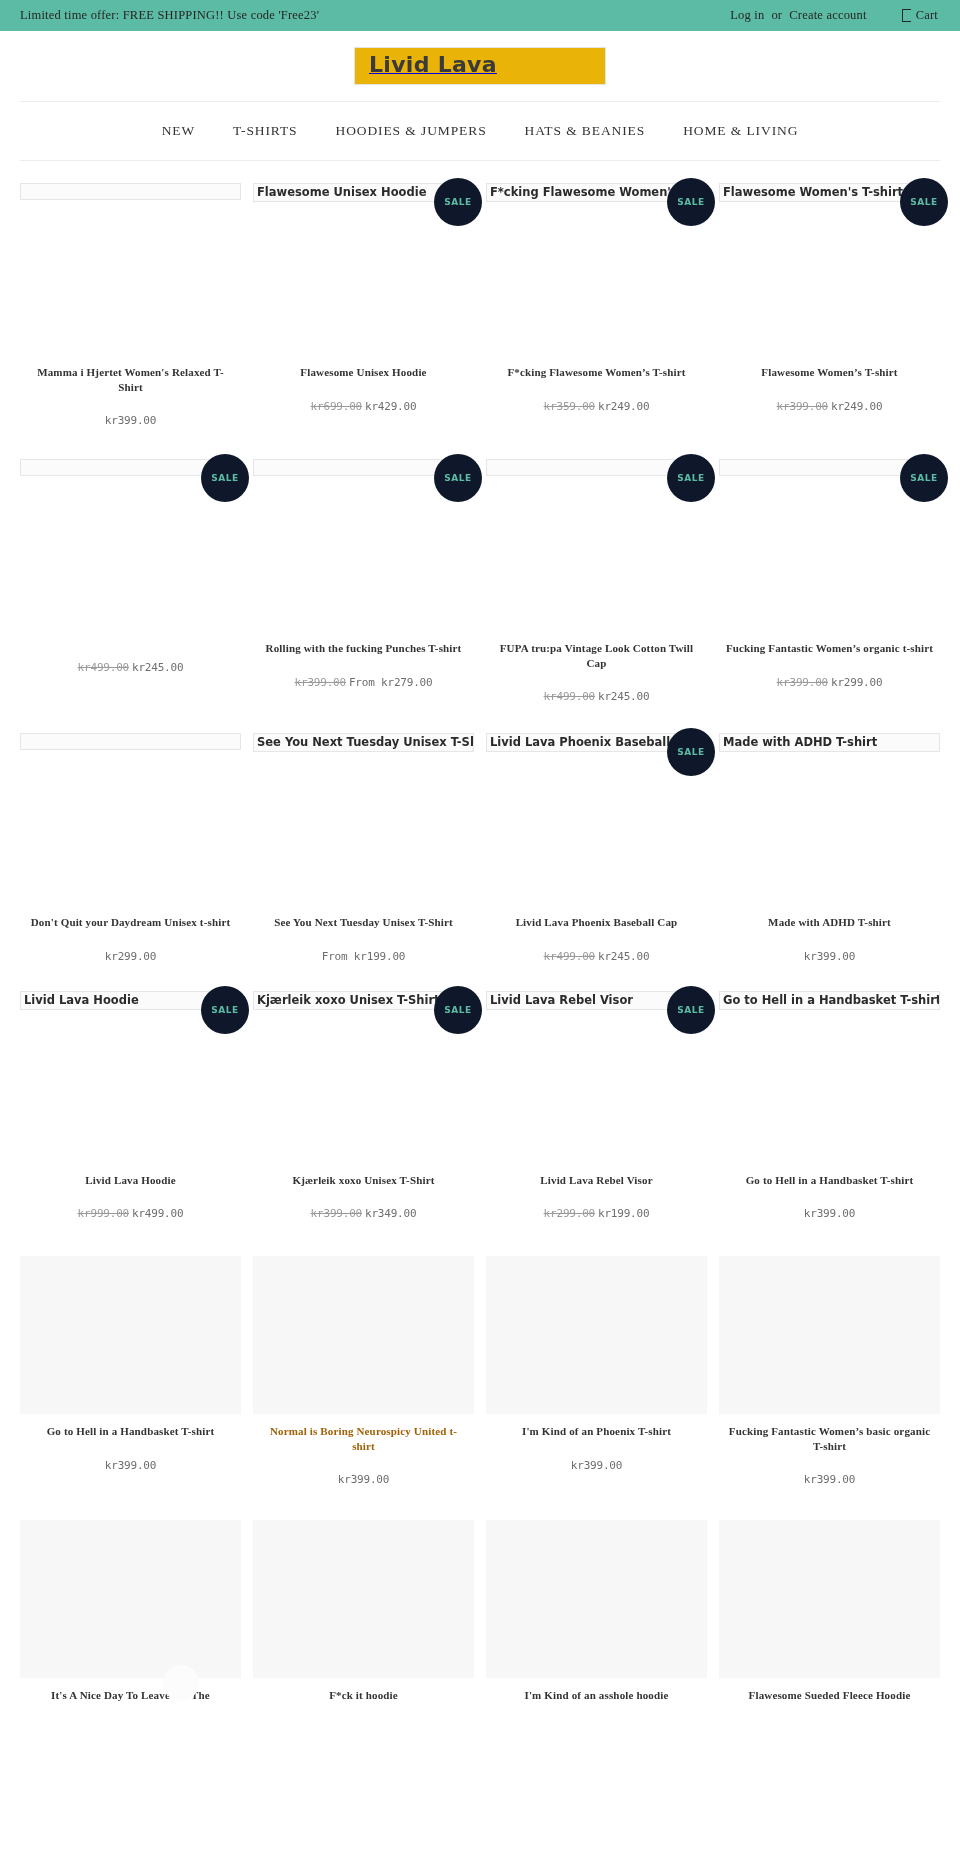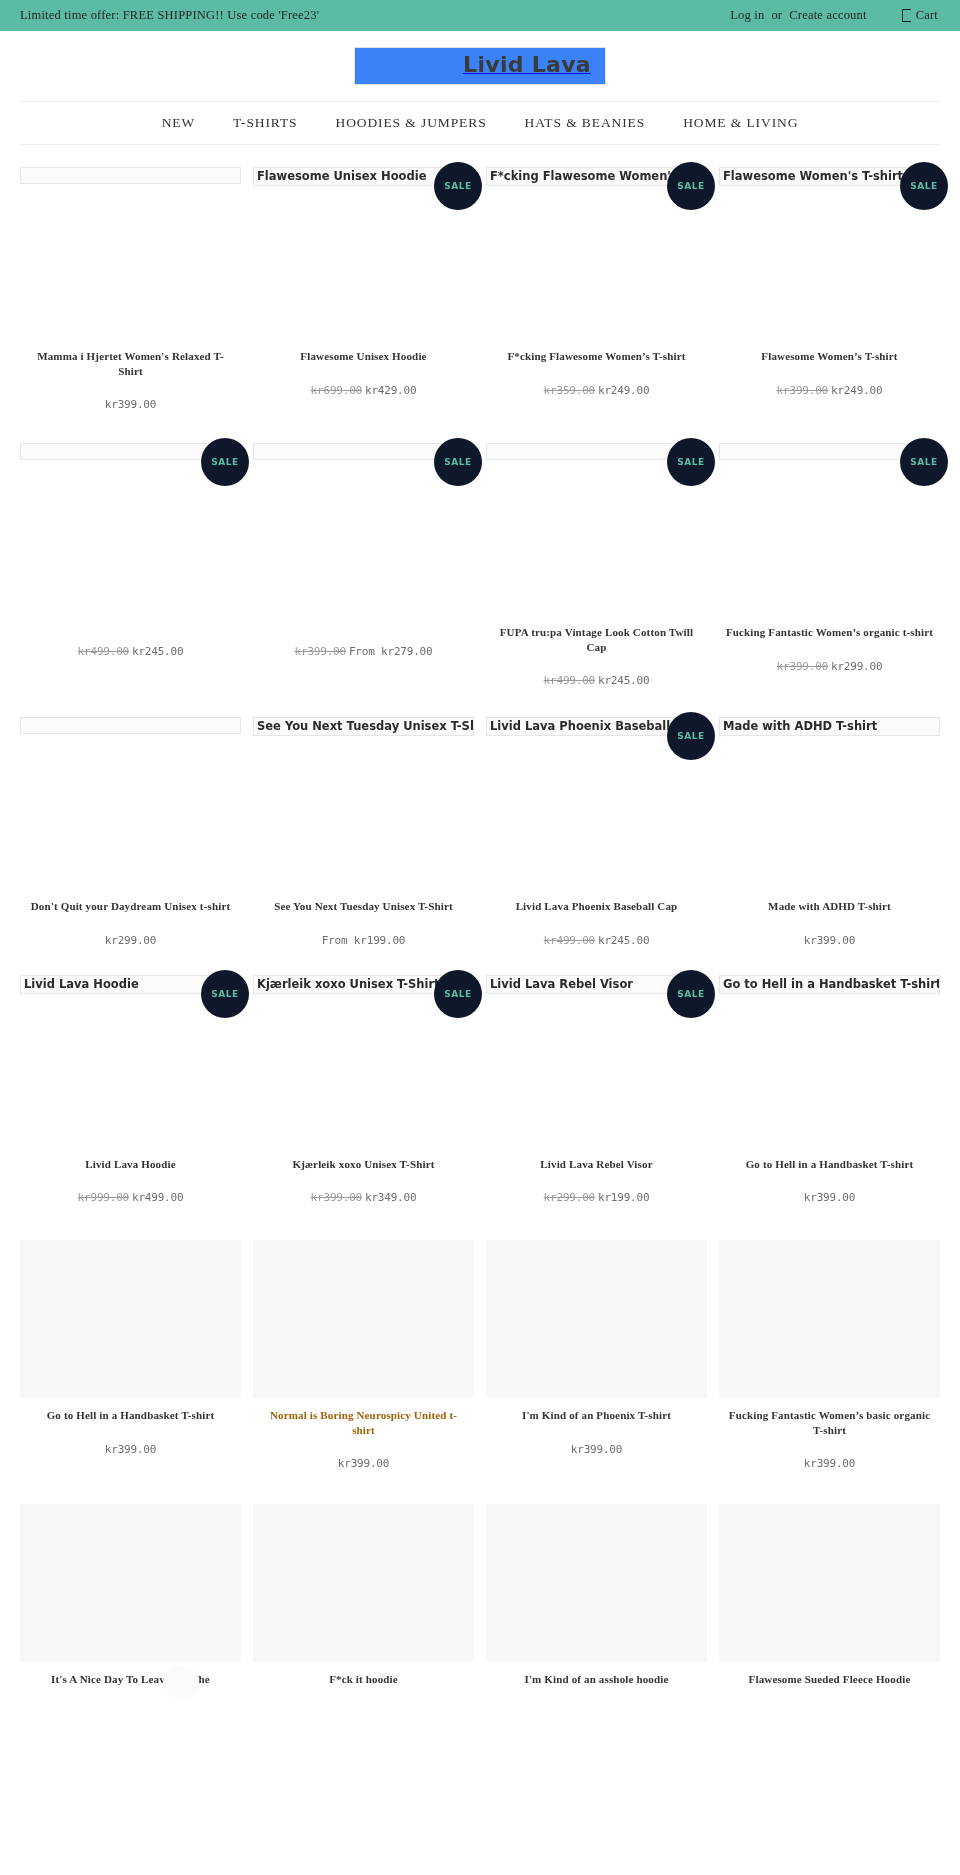--- a/index.html
+++ b/index.html
@@ -42,40 +42,39 @@
   
   .site-header {
     height:70px;
     display:flex;
     align-items:center;
     justify-content:center;
     background:#fff;
   }
   .logo-box {
     border:1px solid #e3e3e3;
-    background:#3b82f6;
+    background:#eab308;
     padding:5px 14px 7px 14px;
     min-width:252px;
-    text-align:right;
   }
   .logo-text {
     font-family:"DejaVu Sans", sans-serif;
     font-weight:bold;
     font-size:22px;
     color:#3a3a3a;
     letter-spacing:.3px;
     line-height:1.1;
   }
 
   
   .nav-wrap {
     border-top:1px solid #ececec;
     border-bottom:1px solid #ececec;
     margin:0 20px;
-    height:44px;
+    height:60px;
     display:flex;
     align-items:center;
     justify-content:center;
   }
   .nav-list { display:flex; align-items:center; gap:0; }
   .nav-item {
     font-family:"Liberation Serif", serif;
     font-size:13.5px;
     letter-spacing:.9px;
     color:#333;
@@ -260,20 +259,21 @@
         <div class="card-info">
           <div class="card-price"><span class="price-old">kr499.00</span><span class="price-new">kr245.00</span></div>
         </div>
       </div>
       <div class="card">
         <a href="#" class="media">
           <span class="alt-box empty"></span>
           <span class="sale-badge">SALE</span>
         </a>
         <div class="card-info">
+          <a href="#" class="card-title" style="display: block; text-decoration: none; color: rgb(51, 51, 51);">Rolling with the fucking Punches T-shirt</a>
           <div class="card-price"><span class="price-old">kr399.00</span><span class="price-new">From kr279.00</span></div>
         </div>
       </div>
       <div class="card">
         <a href="#" class="media">
           <span class="alt-box empty"></span>
           <span class="sale-badge">SALE</span>
         </a>
         <div class="card-info">
           <a href="#" class="card-title" style="display: block; text-decoration: none; color: rgb(51, 51, 51);">FUPA tru:pa Vintage Look Cotton Twill Cap</a>

